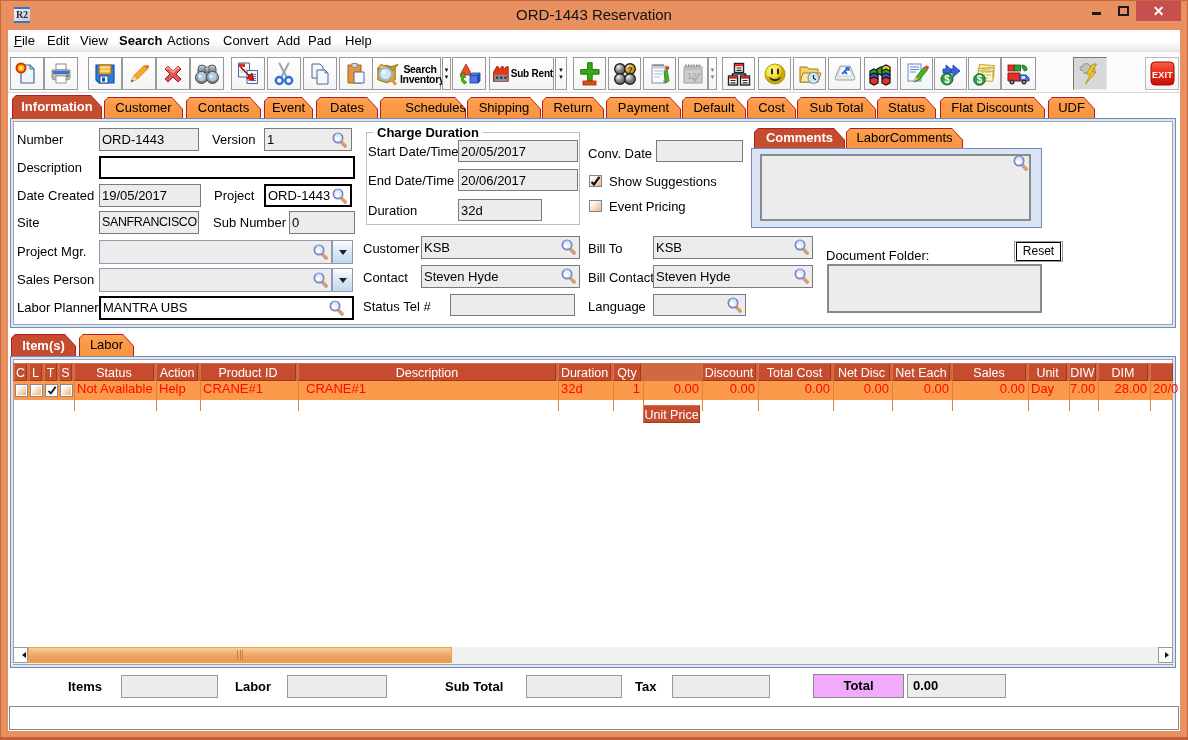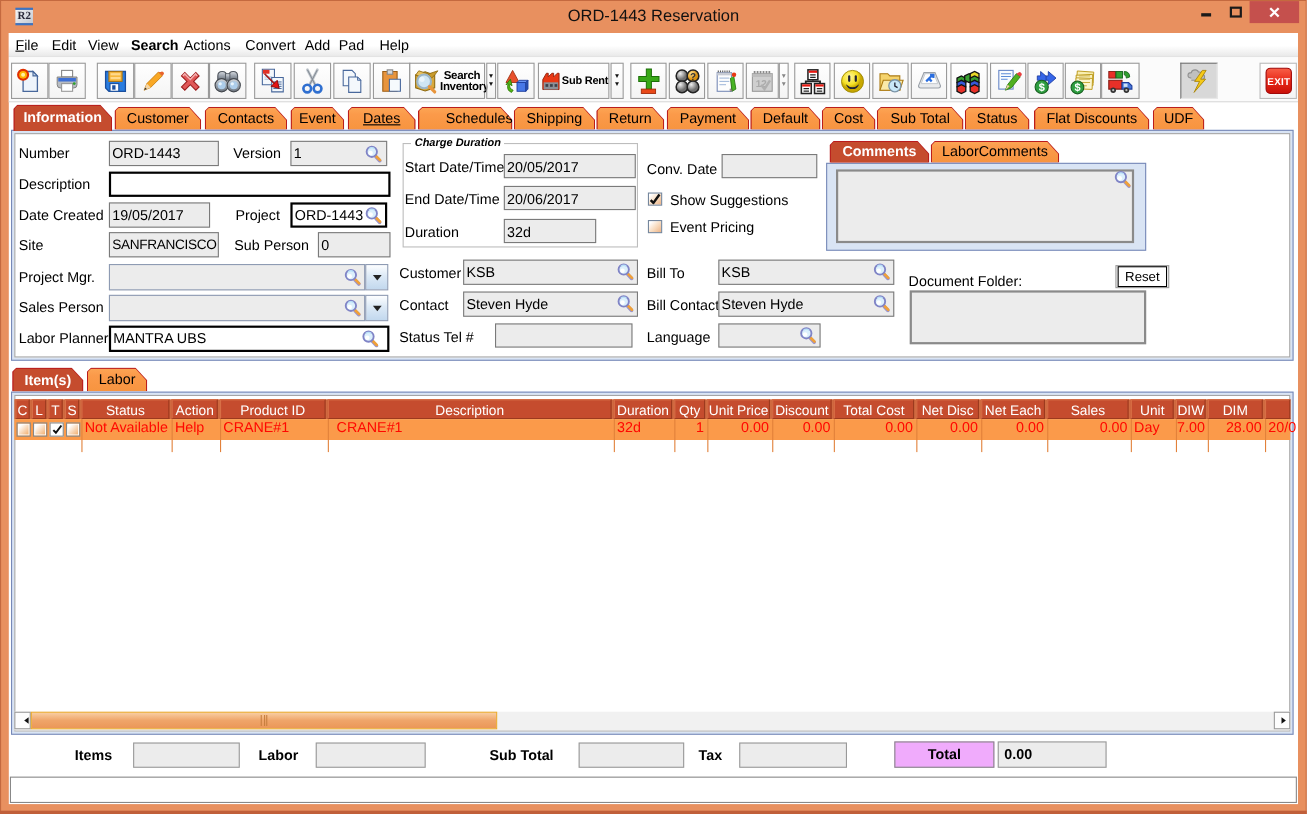--- a/index.html
+++ b/index.html
@@ -399,21 +399,21 @@
         <rect x="2" y="2" width="23" height="23" rx="4" fill="url(#exg)" stroke="#a00808"></rect>
         <text x="13.5" y="17.5" font-size="9" font-weight="bold" fill="#fff" text-anchor="middle" style="letter-spacing:0.2px;">EXIT</text>
       </svg>
     </div>
 </div>
 
 <div class="tab active" style="left:12px; width:90px;"><span>Information</span></div>
 <div class="tab" style="left:104px; width:79px;"><span>Customer</span></div>
 <div class="tab" style="left:186px; width:75px;"><span>Contacts</span></div>
 <div class="tab" style="left:264px; width:49px;"><span>Event</span></div>
-<div class="tab" style="left:316px; width:62px;text-decoration:underline;"><span>Dates</span></div>
+<div class="tab" style="left:316px; width:62px;"><span>Dates</span></div>
 <div class="tab" style="left:380px; width:86px;text-align:right;"><span>Schedules</span></div>
 <div class="tab" style="left:467px; width:74px;"><span>Shipping</span></div>
 <div class="tab" style="left:542px; width:62px;"><span>Return</span></div>
 <div class="tab" style="left:606px; width:75px;"><span>Payment</span></div>
 <div class="tab" style="left:682px; width:64px;"><span>Default</span></div>
 <div class="tab" style="left:747px; width:49px;"><span>Cost</span></div>
 <div class="tab" style="left:797px; width:79px;"><span>Sub Total</span></div>
 <div class="tab" style="left:877px; width:59px;"><span>Status</span></div>
 <div class="tab" style="left:940px; width:105px;"><span>Flat Discounts</span></div>
 <div class="tab" style="left:1048px; width:47px;"><span>UDF</span></div>
@@ -433,32 +433,32 @@
   <span class="lbl" style="left:212px; top:132px;">Version</span>
   <div class="fld" style="left:264px; top:128px; width:88px; height:23px;">1</div>
   <svg class="mag" style="left:331px; top:131px;" viewBox="0 0 17 17">
       <path d="M10.8 11.6 L14.2 15.2" stroke="#9a94cc" stroke-width="3.2" stroke-linecap="round"></path>
       <path d="M10.9 11.0 L14.5 14.6" stroke="#f0a038" stroke-width="2.4" stroke-linecap="round"></path>
       <circle cx="7" cy="7" r="4.7" fill="#dbeffc" stroke="#8084c6" stroke-width="1.7"></circle>
       <circle cx="5.9" cy="8.1" r="2.1" fill="#ffffff" opacity="0.95"></circle>
       <path d="M4.5 4.2 a3.5 3.5 0 0 1 5 0" stroke="#b8e0f8" stroke-width="1.2" fill="none"></path>
     </svg>
   <div class="fld fldw" style="left:99px; top:156px; width:256px; height:23px; border:2px solid #000;"></div>
-  <div class="fld" style="left:99px; top:184px; width:92px; height:23px;">19/05/2017</div>
+  <div class="fld" style="left:99px; top:184px; width:102px; height:23px;">19/05/2017</div>
   <span class="lbl" style="left:214px; top:188px;">Project</span>
   <div class="fld fldw" style="left:264px; top:184px; width:88px; height:23px; border:2px solid #000; line-height:19px;">ORD-1443</div>
   <svg class="mag" style="left:331px; top:187px;" viewBox="0 0 17 17">
       <path d="M10.8 11.6 L14.2 15.2" stroke="#9a94cc" stroke-width="3.2" stroke-linecap="round"></path>
       <path d="M10.9 11.0 L14.5 14.6" stroke="#f0a038" stroke-width="2.4" stroke-linecap="round"></path>
       <circle cx="7" cy="7" r="4.7" fill="#dbeffc" stroke="#8084c6" stroke-width="1.7"></circle>
       <circle cx="5.9" cy="8.1" r="2.1" fill="#ffffff" opacity="0.95"></circle>
       <path d="M4.5 4.2 a3.5 3.5 0 0 1 5 0" stroke="#b8e0f8" stroke-width="1.2" fill="none"></path>
     </svg>
   <div class="fld" style="left:99px; top:211px; width:100px; height:23px; font-size:12.4px; letter-spacing:-0.3px;">SANFRANCISCO</div>
-  <span class="lbl" style="left:213px; top:215px;">Sub Person</span>
+  <span class="lbl" style="left:213px; top:215px;">Sub Number</span>
   <div class="fld" style="left:289px; top:211px; width:66px; height:23px;">0</div>
   <div class="fld" style="left:99px; top:240px; width:233px; height:24px; border:1px solid #8e9bb3;"></div>
   <svg class="mag" style="left:312px; top:243px;" viewBox="0 0 17 17">
       <path d="M10.8 11.6 L14.2 15.2" stroke="#9a94cc" stroke-width="3.2" stroke-linecap="round"></path>
       <path d="M10.9 11.0 L14.5 14.6" stroke="#f0a038" stroke-width="2.4" stroke-linecap="round"></path>
       <circle cx="7" cy="7" r="4.7" fill="#dbeffc" stroke="#8084c6" stroke-width="1.7"></circle>
       <circle cx="5.9" cy="8.1" r="2.1" fill="#ffffff" opacity="0.95"></circle>
       <path d="M4.5 4.2 a3.5 3.5 0 0 1 5 0" stroke="#b8e0f8" stroke-width="1.2" fill="none"></path>
     </svg>
   <div class="drop" style="left:332px; top:240px; height:24px;"></div>
@@ -473,21 +473,21 @@
   <div class="drop" style="left:332px; top:268px; height:24px;"></div>
   <div class="fld fldw" style="left:99px; top:296px; width:255px; height:24px; border:2px solid #000; line-height:20px;">MANTRA UBS</div>
   <svg class="mag" style="left:328px; top:299px;" viewBox="0 0 17 17">
       <path d="M10.8 11.6 L14.2 15.2" stroke="#9a94cc" stroke-width="3.2" stroke-linecap="round"></path>
       <path d="M10.9 11.0 L14.5 14.6" stroke="#f0a038" stroke-width="2.4" stroke-linecap="round"></path>
       <circle cx="7" cy="7" r="4.7" fill="#dbeffc" stroke="#8084c6" stroke-width="1.7"></circle>
       <circle cx="5.9" cy="8.1" r="2.1" fill="#ffffff" opacity="0.95"></circle>
       <path d="M4.5 4.2 a3.5 3.5 0 0 1 5 0" stroke="#b8e0f8" stroke-width="1.2" fill="none"></path>
     </svg>
   <fieldset style="position:absolute; left:366px; top:125px; width:214px; height:100px; border:1px solid #bdbdbd;">
-      <legend style="font-weight:bold; font-size:10px; margin-left:7px; padding:0 3px;font-style:italic;">Charge Duration</legend>
+      <legend style="font-weight:bold; font-size:13px; margin-left:7px; padding:0 3px;">Charge Duration</legend>
     </fieldset>
   <span class="lbl" style="left:368px; top:144px;">Start Date/Time</span>
   <div class="fld" style="left:458px; top:140px; width:120px; height:22px;">20/05/2017</div>
   <span class="lbl" style="left:368px; top:173px;">End Date/Time</span>
   <div class="fld" style="left:458px; top:169px; width:120px; height:22px;">20/06/2017</div>
   <span class="lbl" style="left:368px; top:203px;">Duration</span>
   <div class="fld" style="left:458px; top:199px; width:84px; height:22px;">32d</div>
   <span class="lbl" style="left:588px; top:146px;">Conv. Date</span>
   <div class="fld" style="left:656px; top:140px; width:87px; height:22px;"></div>
   <div class="cb" style="left:589px; top:175px;">
@@ -575,21 +575,21 @@
   <div class="gh" style="left:14px; width:13px;">C</div>
   <div class="gh" style="left:29px; width:13px;">L</div>
   <div class="gh" style="left:44px; width:13px;">T</div>
   <div class="gh" style="left:59px; width:13px;">S</div>
   <div class="gh" style="left:74px; width:80px;">Status</div>
   <div class="gh" style="left:156px; width:42px;">Action</div>
   <div class="gh" style="left:200px; width:96px;">Product ID</div>
   <div class="gh" style="left:298px; width:258px;">Description</div>
   <div class="gh" style="left:558px; width:53px;">Duration</div>
   <div class="gh" style="left:613px; width:28px;">Qty</div>
-  <div class="gh" style="left:643px; width:57px;">Unit Price</div>
+  <div class="gh" style="left:643px; width:57px;margin-top:42px;">Unit Price</div>
   <div class="gh" style="left:702px; width:54px;">Discount</div>
   <div class="gh" style="left:758px; width:73px;">Total Cost</div>
   <div class="gh" style="left:833px; width:57px;text-align:center;">Net Disc</div>
   <div class="gh" style="left:892px; width:58px;">Net Each</div>
   <div class="gh" style="left:952px; width:74px;">Sales</div>
   <div class="gh" style="left:1028px; width:39px;">Unit</div>
   <div class="gh" style="left:1069px; width:27px;">DIW</div>
   <div class="gh" style="left:1098px; width:50px;">DIM</div>
   <div class="gh" style="left:1150px; width:23px;"></div>
 

